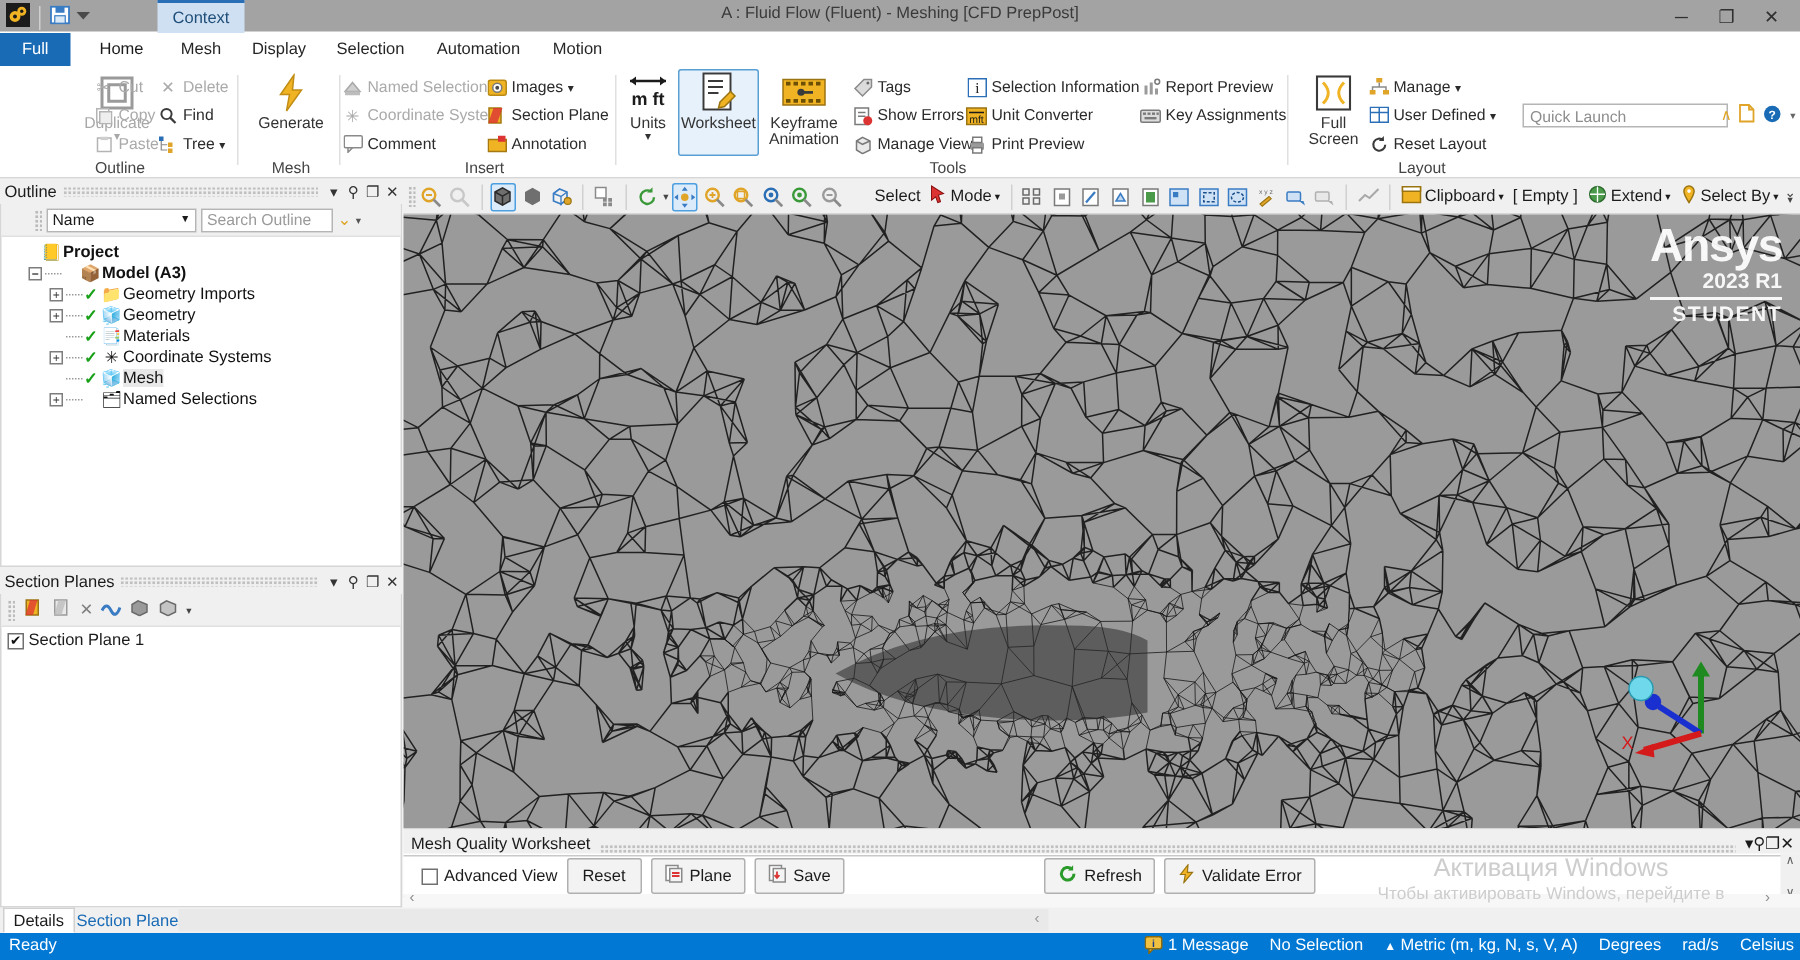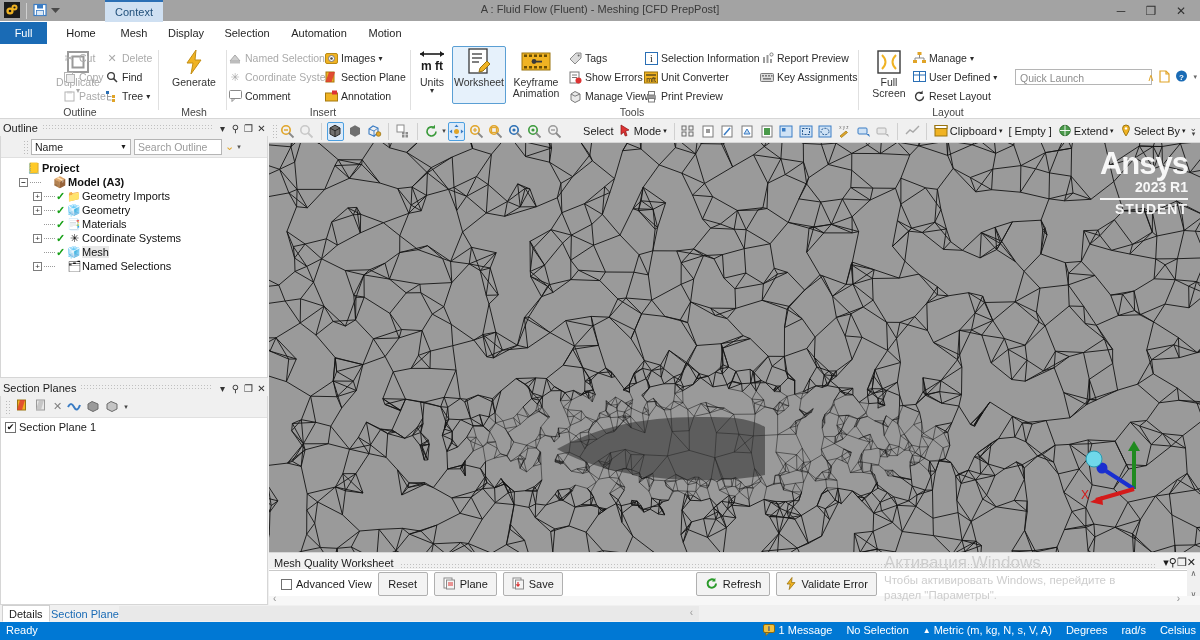--- a/index.html
+++ b/index.html
@@ -177,22 +177,22 @@
   .wsbtn { height:24px; min-width:50px; border:1px solid #b0b0b0; background:#f3f3f3;
            display:flex; align-items:center; justify-content:center; gap:4px;
            font-size:11px; padding:0 8px; border-radius:2px; }
   .ws-scroll { position:absolute; bottom:0; left:0; width:931px; height:9px; background:#f7f7f7; }
   .ws-scroll .lt { position:absolute; left:4px; top:-3px; font-size:10px; color:#8d8d8d; }
   .ws-vscroll { position:absolute; right:0; top:16px; width:13px; height:30px; background:#f0f0f0;
                 display:flex; flex-direction:column; justify-content:space-between; align-items:center;
                 font-size:8px; color:#606060; }
 
   .watermark {
-    position:absolute; left:884px; top:552px; width:300px; color:#cdcdcd;
-    pointer-events:none; text-shadow:0 0 1px rgba(255,255,255,.4);
+    position:absolute; left:884px; top:568px; width:300px; color:#cdcdcd;
+    pointer-events:none; text-shadow:0 0 1px rgba(255,255,255,.4);text-align:center;
   }
   .watermark .w1 { font-size:17px; line-height:21px; }
   .watermark .w2 { font-size:11.5px; line-height:15px; }
 
   
   .bottabs { position:absolute; left:0; top:605px; width:1200px; height:17px; background:#f0f0f0; }
   .bt { position:absolute; top:0; height:17px; display:flex; align-items:center; padding:0 6px;
         font-size:11px; border:1px solid transparent; }
   .bt.act { background:#ffffff; border:1px solid #d0d0d0; border-bottom-color:#ffffff; color:#1b1b1b; }
   .bt.lnk { color:#1a6bb5; }

